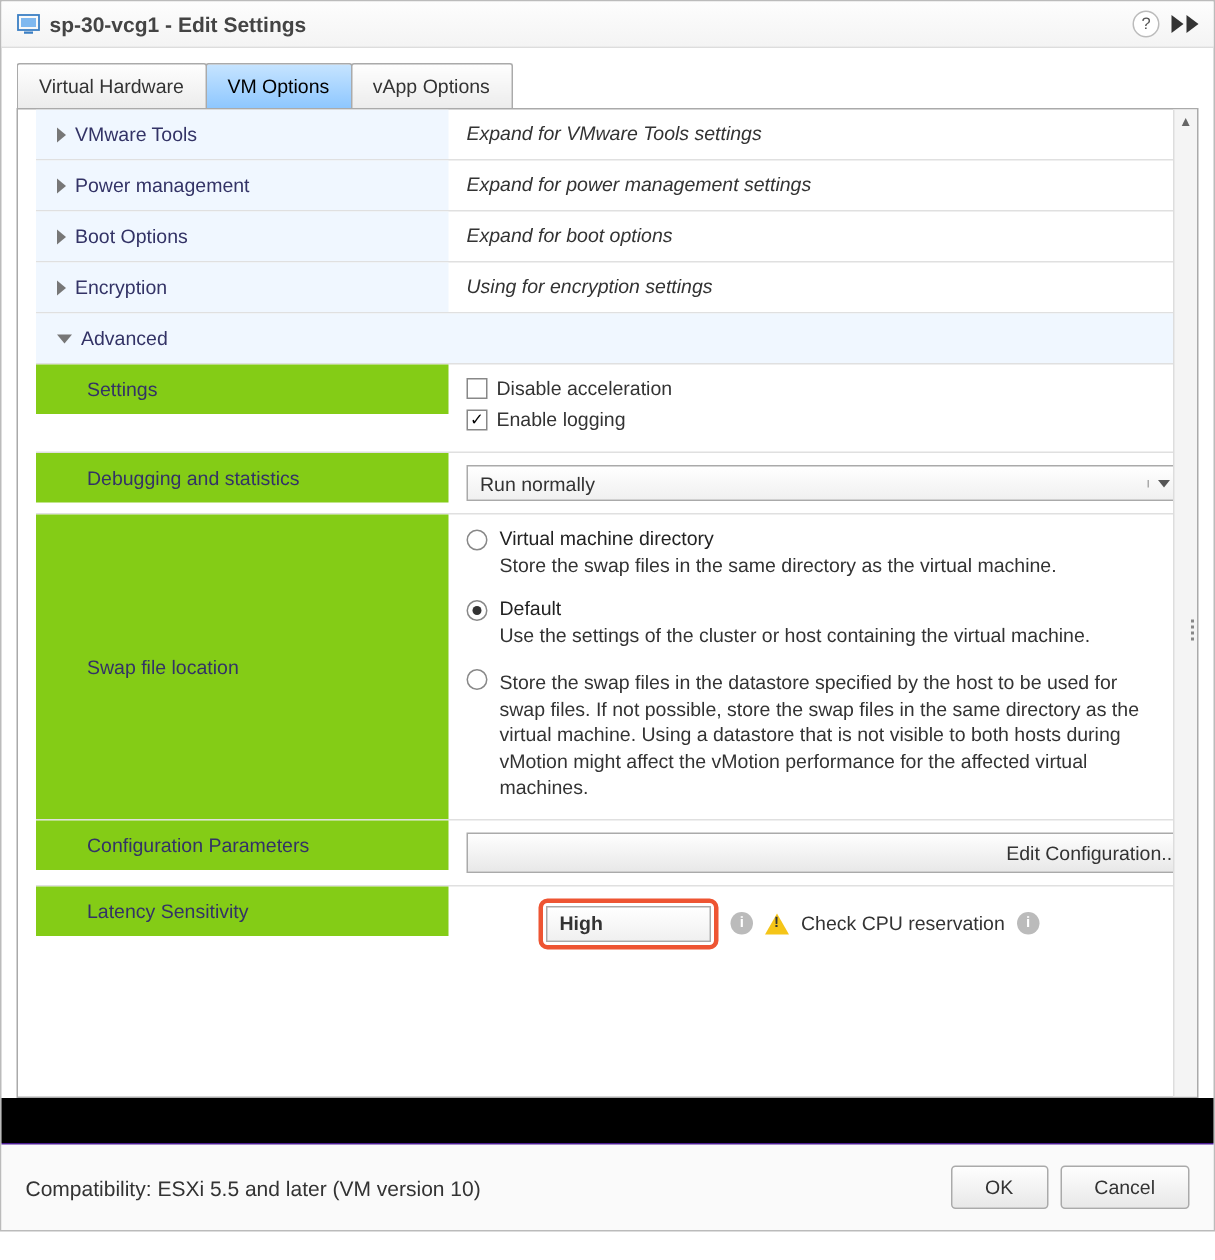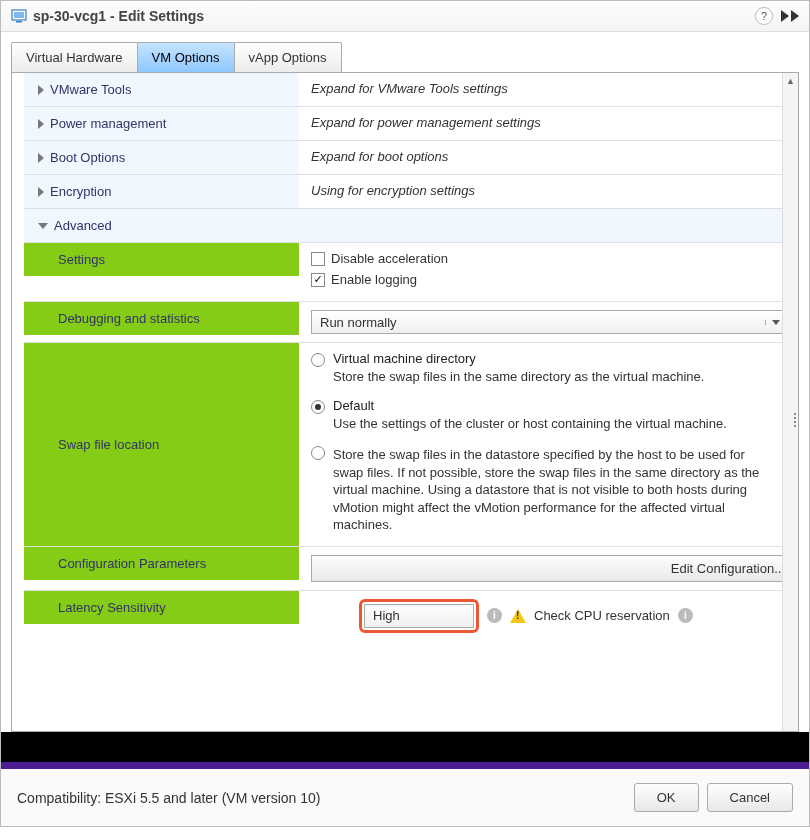--- a/index.html
+++ b/index.html
@@ -33,28 +33,28 @@
   .select .sel-arrow { width: 20px; border-left: 1px solid #aaa; display: flex; align-items: center; justify-content: center; }
   .select .sel-arrow .caret { width: 0; height: 0; border-left: 4px solid transparent; border-right: 4px solid transparent; border-top: 5px solid #555; }
   .radio-opt { display: flex; gap: 8px; margin-bottom: 12px; font-style: normal; }
   .radio { width: 14px; height: 14px; border: 1px solid #888; border-radius: 50%; flex-shrink: 0; margin-top: 2px; display: flex; align-items: center; justify-content: center; background: #fff; }
   .radio.checked::after { content: ""; width: 6px; height: 6px; background: #333; border-radius: 50%; }
   .radio-body .r-title { font-size: 13px; color: #222; }
   .radio-body .r-desc { font-size: 13px; color: #333; line-height: 1.35; margin-top: 2px; max-width: 430px; }
   .edit-config-btn { width: 100%; border: 1px solid #aaa; background: linear-gradient(#fefefe,#e8e8e8); text-align: right; padding: 5px 0; font-size: 13px; cursor: pointer; }
   .latency-row .val { display: flex; align-items: center; gap: 8px; font-style: normal; }
   .latency-highlight { border: 3px solid #e53; border-radius: 6px; padding: 2px; display: inline-block; }
-  .latency-select { display: flex; align-items: center; border: 1px solid #aaa; background: linear-gradient(#fff,#f0f0f0); height: 24px; width: 110px; }
+  .latency-select { display: flex; align-items: center; border: 1px solid #aaa; background: linear-gradient(#fff,#f0f0f0); height: 24px; width: 110px; font-weight: bold; }
   .latency-select .sel-text { flex: 1; padding: 0 8px; }
   .latency-select .sel-arrow { width: 18px; border-left: 1px solid #aaa; display: flex; align-items: center; justify-content: center; }
   .info-icon { width: 15px; height: 15px; border-radius: 50%; background: #bbb; color: #fff; font-size: 10px; font-weight: bold; display: inline-flex; align-items: center; justify-content: center; }
   .warn-icon { width: 0; height: 0; border-left: 8px solid transparent; border-right: 8px solid transparent; border-bottom: 14px solid #f5c518; position: relative; }
   .warn-icon::after { content: "!"; position: absolute; left: -2px; top: 1px; font-size: 10px; font-weight: bold; color: #333; }
   .footer-gap { height: 30px; background: #000; }
-  .footer { display: flex; align-items: center; padding: 14px 16px; border-top: 7px solid #4c1d95; background: #fafafa; }
+  .footer { display: flex; align-items: center; padding: 14px 16px; border-top: 1px solid #4c1d95; background: #fafafa; }
   .footer .compat { flex: 1; color: #333; font-size: 14px; }
   .footer .btn { border: 1px solid #aaa; background: linear-gradient(#fefefe,#e8e8e8); padding: 6px 22px; margin-left: 8px; border-radius: 3px; cursor: pointer; font-size: 13px; }
   .drag-dots { position: absolute; right: 0; top: 340px; width: 6px; display: flex; flex-direction: column; gap: 2px; align-items: center; }
   .drag-dots span { width: 2px; height: 2px; background: #888; }
 </style>
 </head>
 <body>
 
 <div class="dialog">
   <div class="titlebar">

